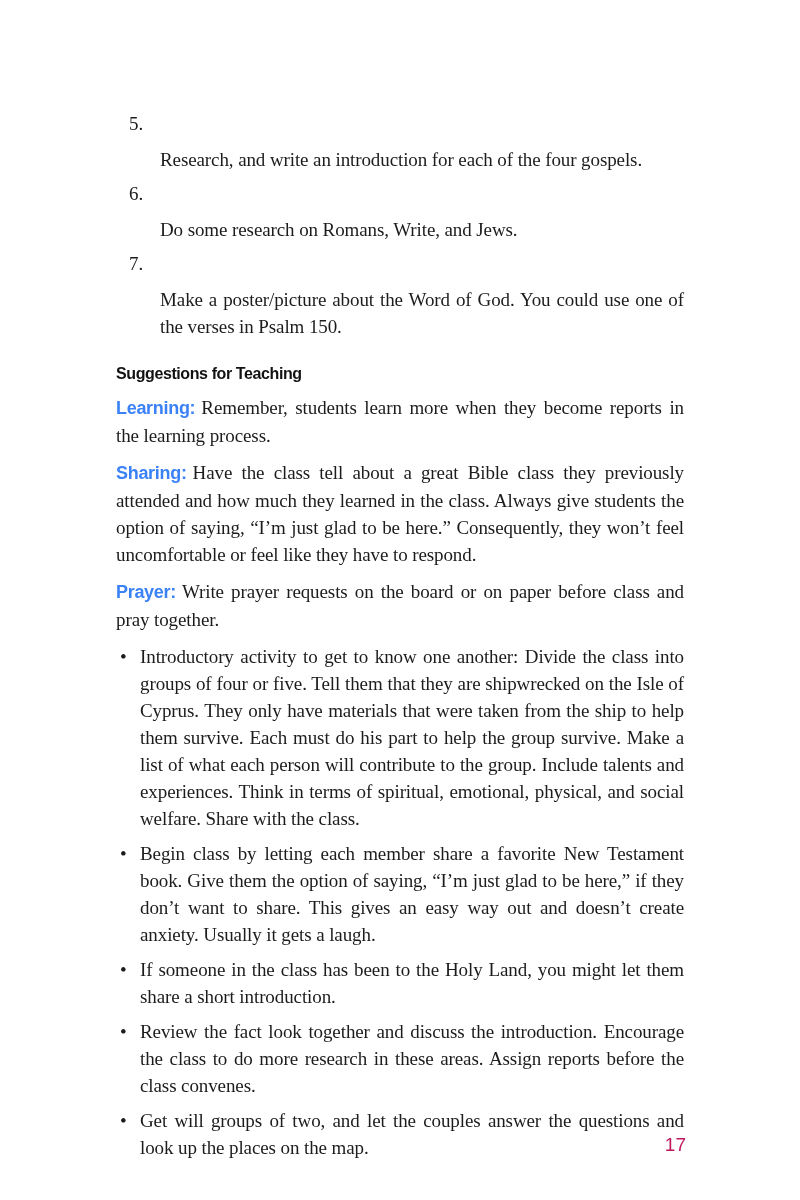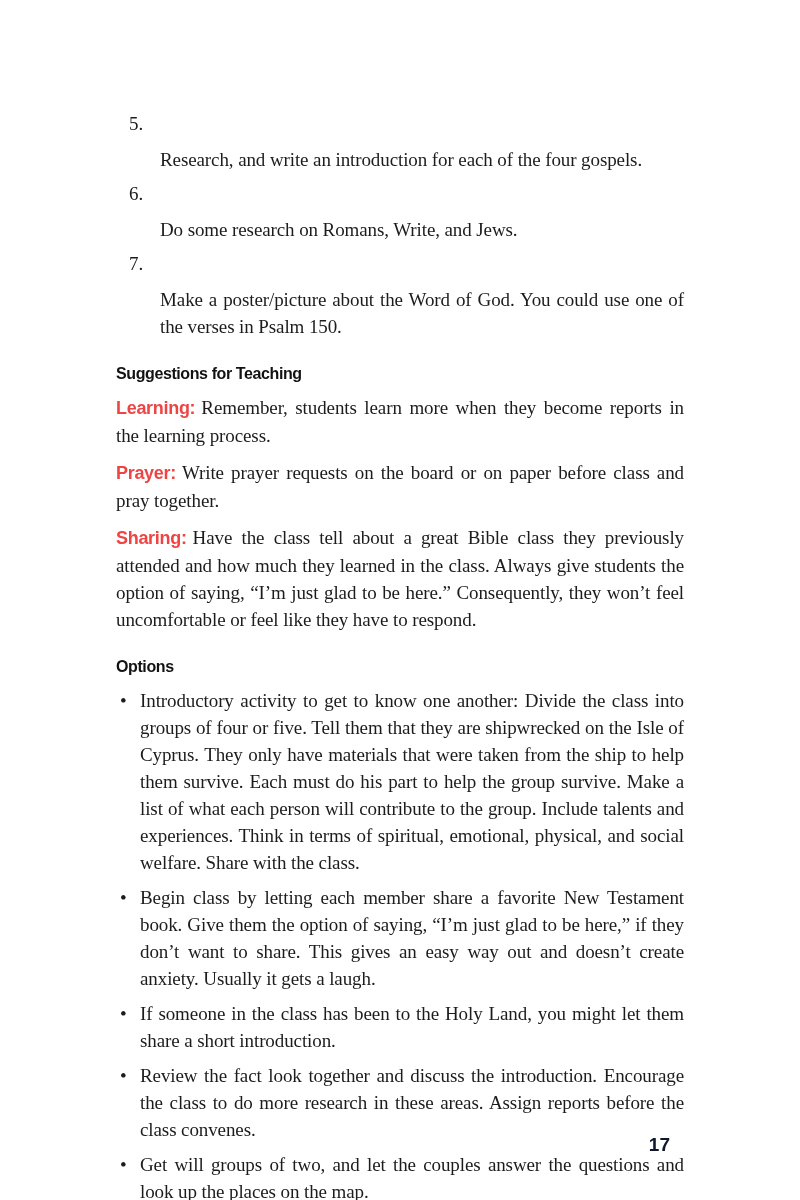--- a/index.html
+++ b/index.html
@@ -58,47 +58,46 @@
   
   .labeled-para {
     margin: 0 0 10px 0;
     text-align: justify;
   }
   .para-label {
     font-family: "Liberation Sans", sans-serif;
     font-weight: 700;
     font-size: 18px;
     letter-spacing: -0.3px;
-    color: #ef4444;
+    color: #3b82f6;
     margin-right: 6px;
   }
 
   
   .bullet-item {
     display: flex;
     margin-bottom: 8px;
   }
   .bullet-marker {
     flex: 0 0 24px;
     box-sizing: border-box;
     padding-left: 4px;
   }
   .bullet-text {
     flex: 1;
     text-align: justify;
   }
 
   .page-number {
     position: absolute;
-    right: 130px;
+    right: 114px;
     bottom: 44px;
     font-family: "Liberation Sans", sans-serif;
     font-size: 19px;
-    color: #0f172a;
-    font-weight: bold;
+    color: #be185d;
   }
 </style>
 </head>
 <body>
 
 <div class="page">
   <div class="content body-text">
 
     <div class="num-item">
       <span class="num-marker">5.</span>
@@ -112,27 +111,26 @@
       <span class="num-marker">7.</span>
       <span class="num-text">Make a poster/picture about the Word of God. You could use one of the verses in Psalm 150.</span>
     </div>
 
     <div class="section-heading">Suggestions for Teaching</div>
 
     <p class="labeled-para">
       <span class="para-label">Learning:</span><span>Remember, students learn more when they become reports in the learning process.</span>
     </p>
     <p class="labeled-para">
+      <span class="para-label">Sharing:</span><span>Have the class tell about a great Bible class they previously attended and how much they learned in the class. Always give students the option of saying, “I’m just glad to be here.” Consequently, they won’t feel uncomfortable or feel like they have to respond.</span>
+    </p>
+    <p class="labeled-para">
       <span class="para-label">Prayer:</span><span>Write prayer requests on the board or on paper before class and pray together.</span>
     </p>
-    <p class="labeled-para">
-      <span class="para-label">Sharing:</span><span>Have the class tell about a great Bible class they previously attended and how much they learned in the class. Always give students the option of saying, “I’m just glad to be here.” Consequently, they won’t feel uncomfortable or feel like they have to respond.</span>
-    </p>
 
-    <div class="section-heading">Options</div>
 
     <div class="bullet-item">
       <span class="bullet-marker">•</span>
       <span class="bullet-text">Introductory activity to get to know one another: Divide the class into groups of four or five. Tell them that they are shipwrecked on the Isle of Cyprus. They only have materials that were taken from the ship to help them survive. Each must do his part to help the group survive. Make a list of what each person will contribute to the group. Include talents and experiences. Think in terms of spiritual, emotional, physical, and social welfare. Share with the class.</span>
     </div>
     <div class="bullet-item">
       <span class="bullet-marker">•</span>
       <span class="bullet-text">Begin class by letting each member share a favorite New Testament book. Give them the option of saying, “I’m just glad to be here,” if they don’t want to share. This gives an easy way out and doesn’t create anxiety. Usually it gets a laugh.</span>
     </div>
     <div class="bullet-item">

